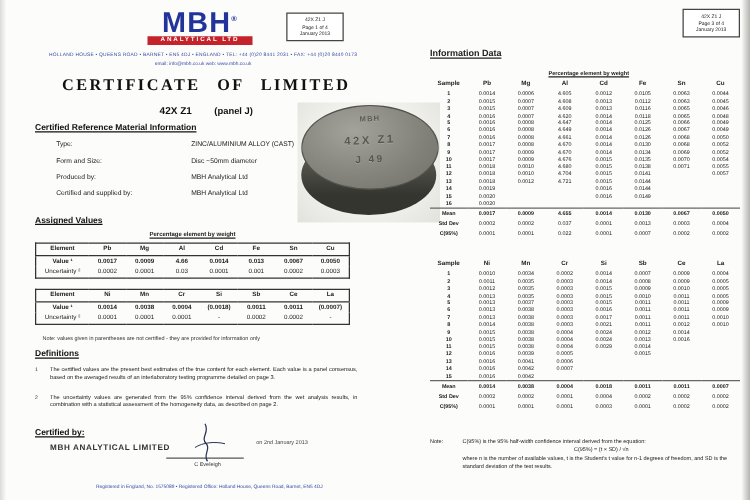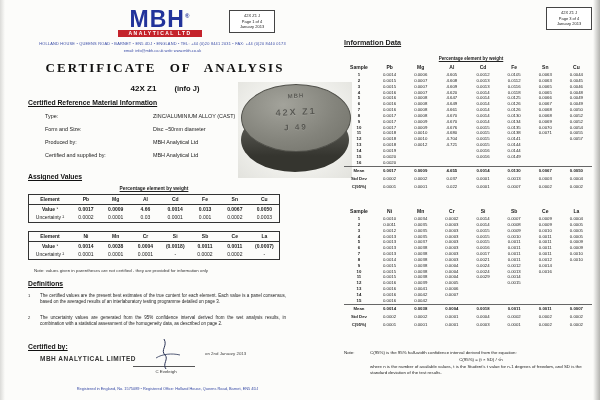--- a/index.html
+++ b/index.html
@@ -108,23 +108,23 @@
   </div>
   <div class="meta-box" style="left:546px;top:7px;">
     <div>42X Z1 J</div>
     <div>Page 3 of 4</div>
     <div>January 2013</div>
   </div>
 
   <div class="addr">HOLLAND HOUSE • QUEENS ROAD • BARNET • EN5 4DJ • ENGLAND • TEL: +44 (0)20 8441 2031 • FAX: +44 (0)20 8440 0173</div>
   <div class="contact">email: info@mbh.co.uk    web: www.mbh.co.uk</div>
 
-  <div class="cert-title">CERTIFICATE OF ANALYSIS</div>
+  <div class="cert-title">CERTIFICATE OF LIMITED</div>
   <div class="cert-sub">
-    <span>42X Z1</span><span class="batch">(info J)</span>
+    <span>42X Z1</span><span class="batch">(panel J)</span>
   </div>
 
   <div class="sec-head" style="top:99px;">Certified Reference Material Information</div>
   <div class="crm-row" style="top:113px;">
     <span>Type:</span><span class="val">ZINC/ALUMINIUM ALLOY    (CAST)</span>
   </div>
   <div class="crm-row" style="top:126px;">
     <span>Form and Size:</span><span class="val">Disc ~50mm diameter</span>
   </div>
   <div class="crm-row" style="top:139px;">

